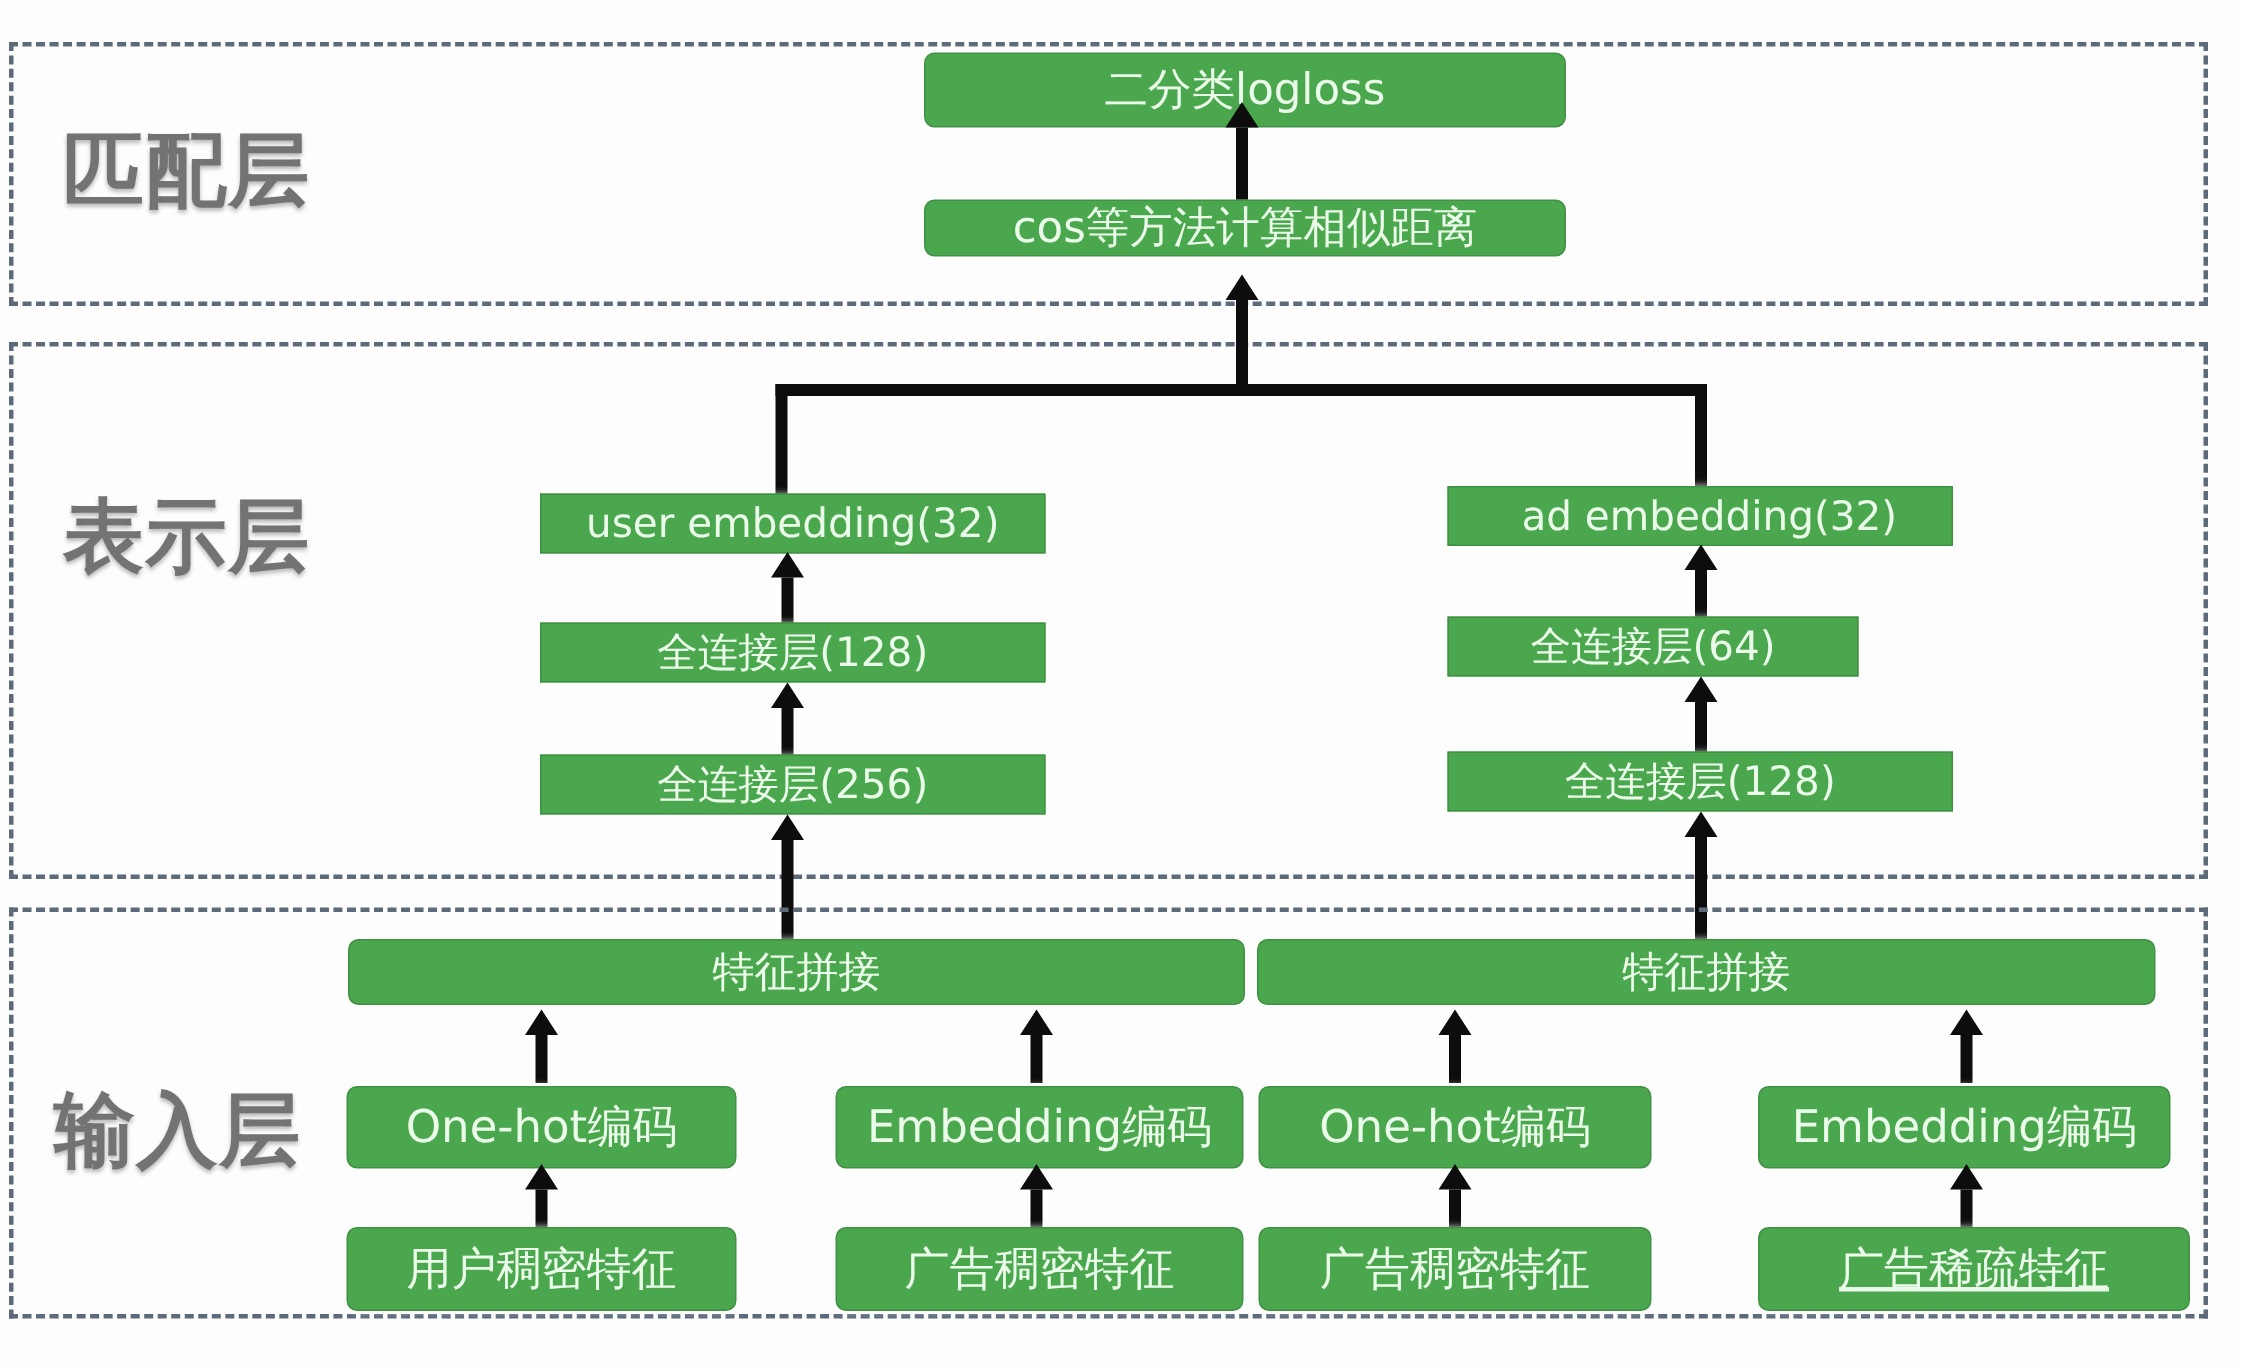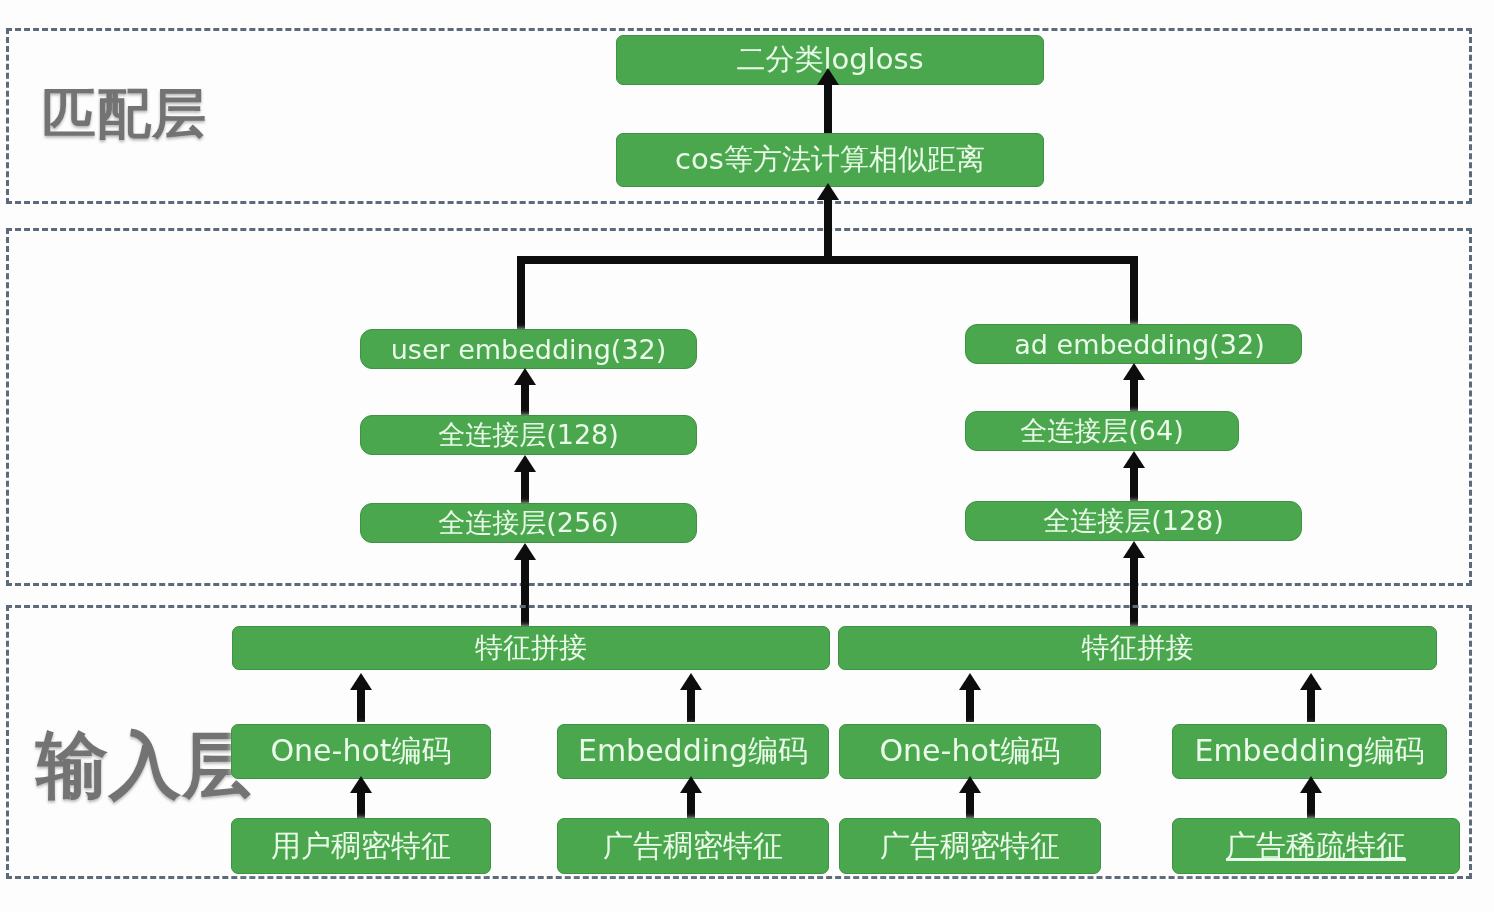--- a/index.html
+++ b/index.html
@@ -43,21 +43,21 @@
     color: #eafbe9;
     display: flex;
     align-items: center;
     justify-content: center;
     text-align: center;
     white-space: nowrap;
     box-shadow: 0 0 5px rgba(255,255,255,0.85);
     font-family: "DejaVu Sans", "Liberation Sans", sans-serif;
     overflow: hidden;
   }
-  .node.flat { border-radius: 12px; }
+  .node.flat { border-radius: 0; }
 
   
   .vline {
     position: absolute;
     background: #0d0d0d;
     width: 8px;
   }
   .hline {
     position: absolute;
     background: #0d0d0d;
@@ -75,26 +75,27 @@
 </head>
 <body>
 
 <div id="canvas">
 
   <div class="region" style="left:6px; top:28px; width:1466px; height:176px;"></div>
   <div class="region-label" style="left:42px; top:78px; font-size:54px;">匹配层</div>
 
   <div class="node" style="left:616px; top:35px; width:428px; height:50px; font-size:29px;">二分类logloss</div>
 
-  <div class="node" style="left:616px; top:133px; width:428px; height:54px; font-size:29px;">cos等方法计算相似距离</div>
+  <div class="node" style="left:616px; top:133px; width:428px; height:38px; font-size:29px;">cos等方法计算相似距离</div>
 
   <div class="vline" style="left:824px; top:85px; height:48px;"></div>
   <div class="arrowhead" style="left:817px; top:68px;"></div>
 
   <div class="region" style="left:6px; top:228px; width:1466px; height:358px;"></div>
+  <div class="region-label" style="left:42px; top:322px; font-size:54px;">表示层</div>
 
   <div class="hline" style="left:517px; top:256px; width:621px;"></div>
   <div class="vline" style="left:517px; top:256px; height:78px;"></div>
   <div class="vline" style="left:1130px; top:256px; height:78px;"></div>
   <div class="vline" style="left:824px; top:200px; height:60px;"></div>
   <div class="arrowhead" style="left:817px; top:183px;"></div>
 
   <div class="node flat" style="left:360px; top:329px; width:337px; height:40px; font-size:27px;">user embedding(32)</div>
 
   <div class="vline" style="left:521px; top:385px; height:32px;"></div>
@@ -119,21 +120,21 @@
 
   <div class="vline" style="left:1130px; top:468px; height:34px;"></div>
   <div class="arrowhead" style="left:1123px; top:451px;"></div>
 
   <div class="node flat" style="left:965px; top:501px; width:337px; height:40px; font-size:27px;">全连接层(128)</div>
 
   <div class="vline" style="left:1130px; top:558px; height:68px;"></div>
   <div class="arrowhead" style="left:1123px; top:541px;"></div>
 
   <div class="region" style="left:6px; top:605px; width:1466px; height:274px;"></div>
-  <div class="region-label" style="left:36px; top:718px; font-size:72px;">输入层</div>
+  <div class="region-label" style="left:36px; top:718px; font-size:54px;">输入层</div>
 
   <div class="node" style="left:232px; top:626px; width:598px; height:44px; font-size:28px;">特征拼接</div>
 
   <div class="node" style="left:838px; top:626px; width:599px; height:44px; font-size:28px;">特征拼接</div>
 
   <div class="vline" style="left:357px; top:690px; height:32px;"></div>
   <div class="arrowhead" style="left:350px; top:673px;"></div>
 
   <div class="node" style="left:231px; top:724px; width:260px; height:55px; font-size:30px;">One-hot编码</div>
 

